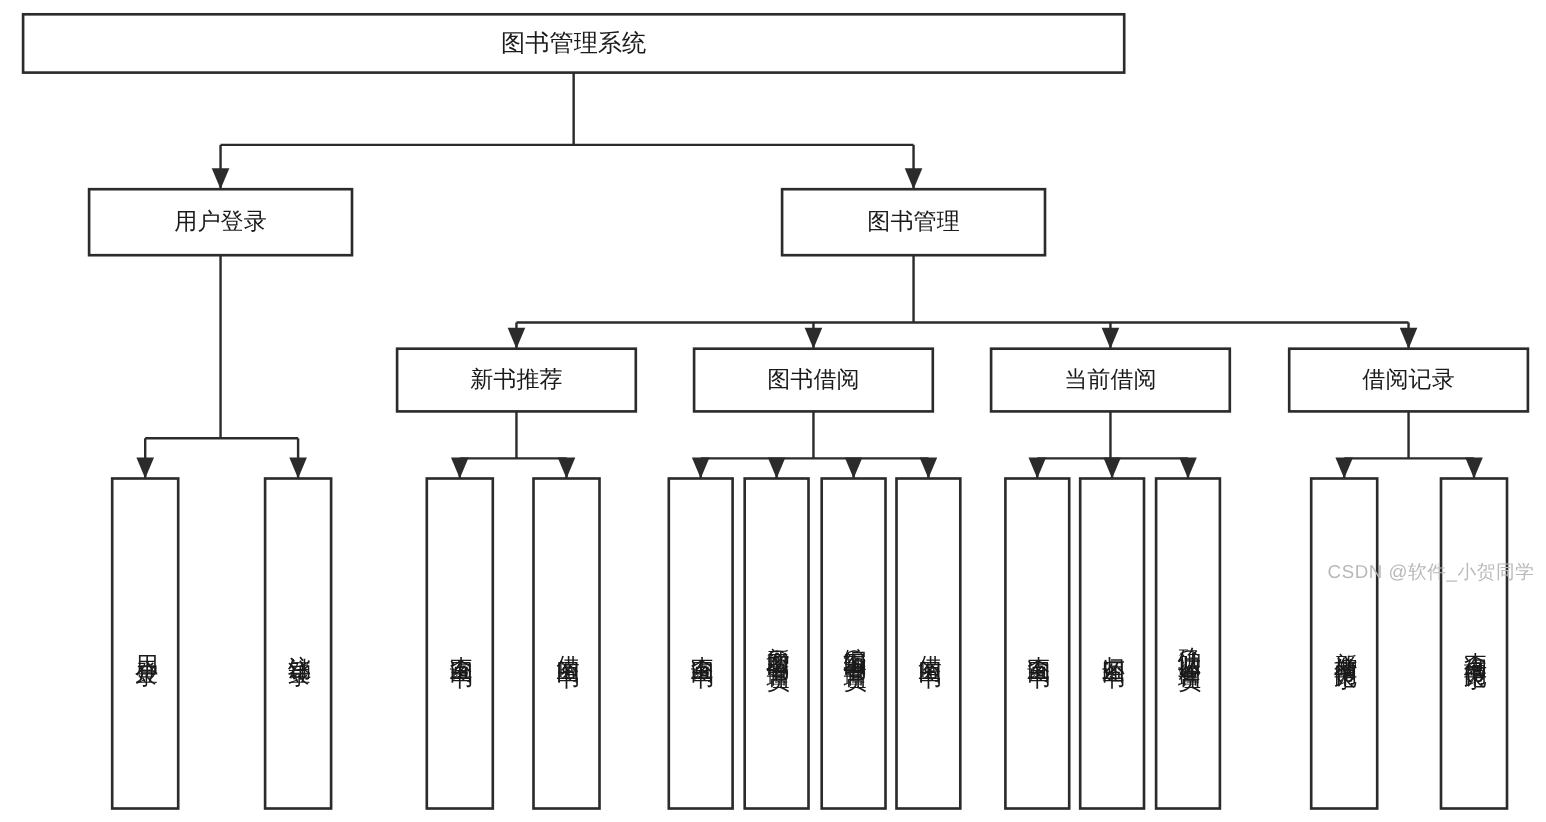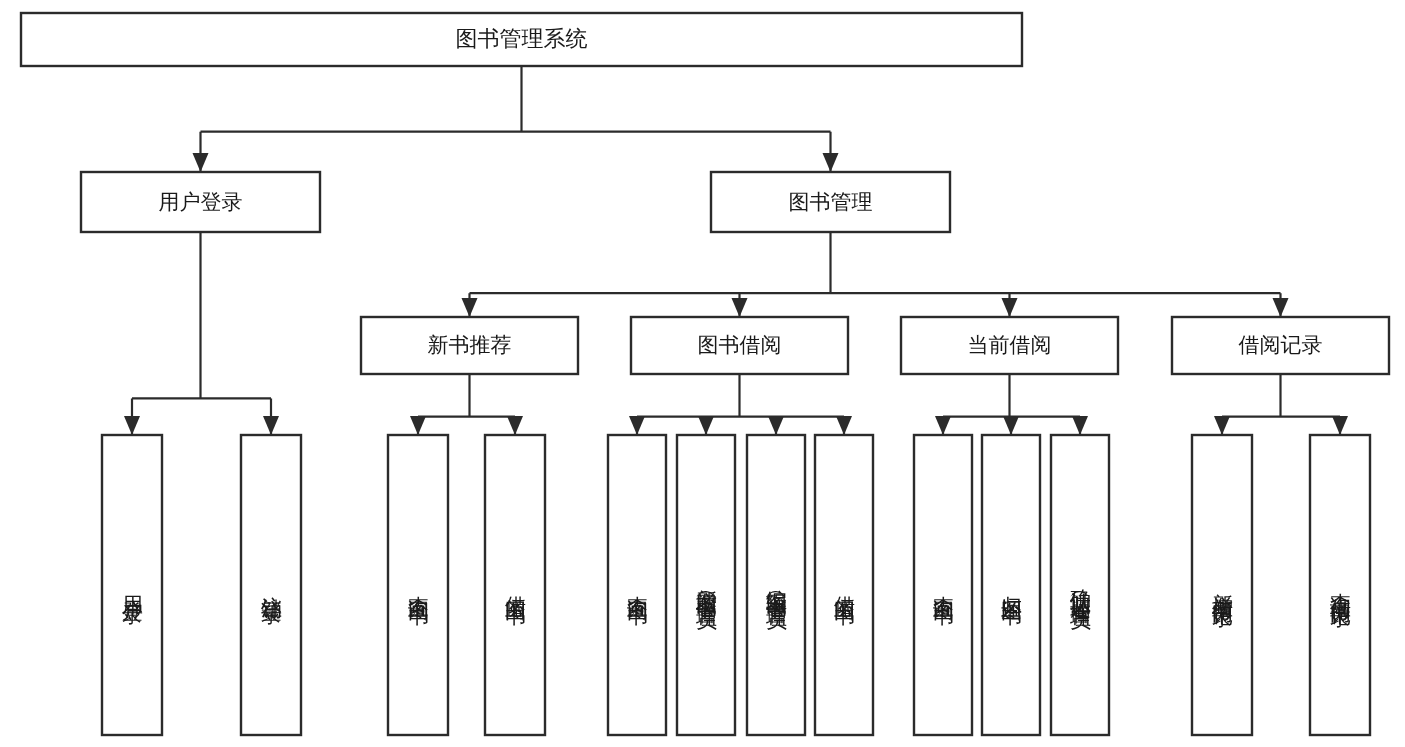--- a/index.html
+++ b/index.html
@@ -183,14 +183,15 @@
       <div class="leaf-label" style="left: 677px; top: 435px; width: 58px; height: 300px;">新增图书（管理员）</div>
       <div class="leaf-label" style="left: 747px; top: 435px; width: 58px; height: 300px;">编辑图书（管理员）</div>
       <div class="leaf-label" style="left: 815px; top: 435px; width: 58px; height: 300px;">借阅图书</div>
       <div class="leaf-label" style="left: 914px; top: 435px; width: 58px; height: 300px;">查询图书</div>
       <div class="leaf-label" style="left: 982px; top: 435px; width: 58px; height: 300px;">归还图书</div>
       <div class="leaf-label" style="left: 1051px; top: 435px; width: 58px; height: 300px;">确认归还（管理员）</div>
       <div class="leaf-label" style="left: 1192px; top: 435px; width: 60px; height: 300px;">新增借阅记录</div>
       <div class="leaf-label" style="left: 1310px; top: 435px; width: 60px; height: 300px;">查询借阅记录</div>
     </div>
 
+  <div class="watermark">CSDN @软件_小贺同学</div>
 
 </div>
 
 </body></html>

